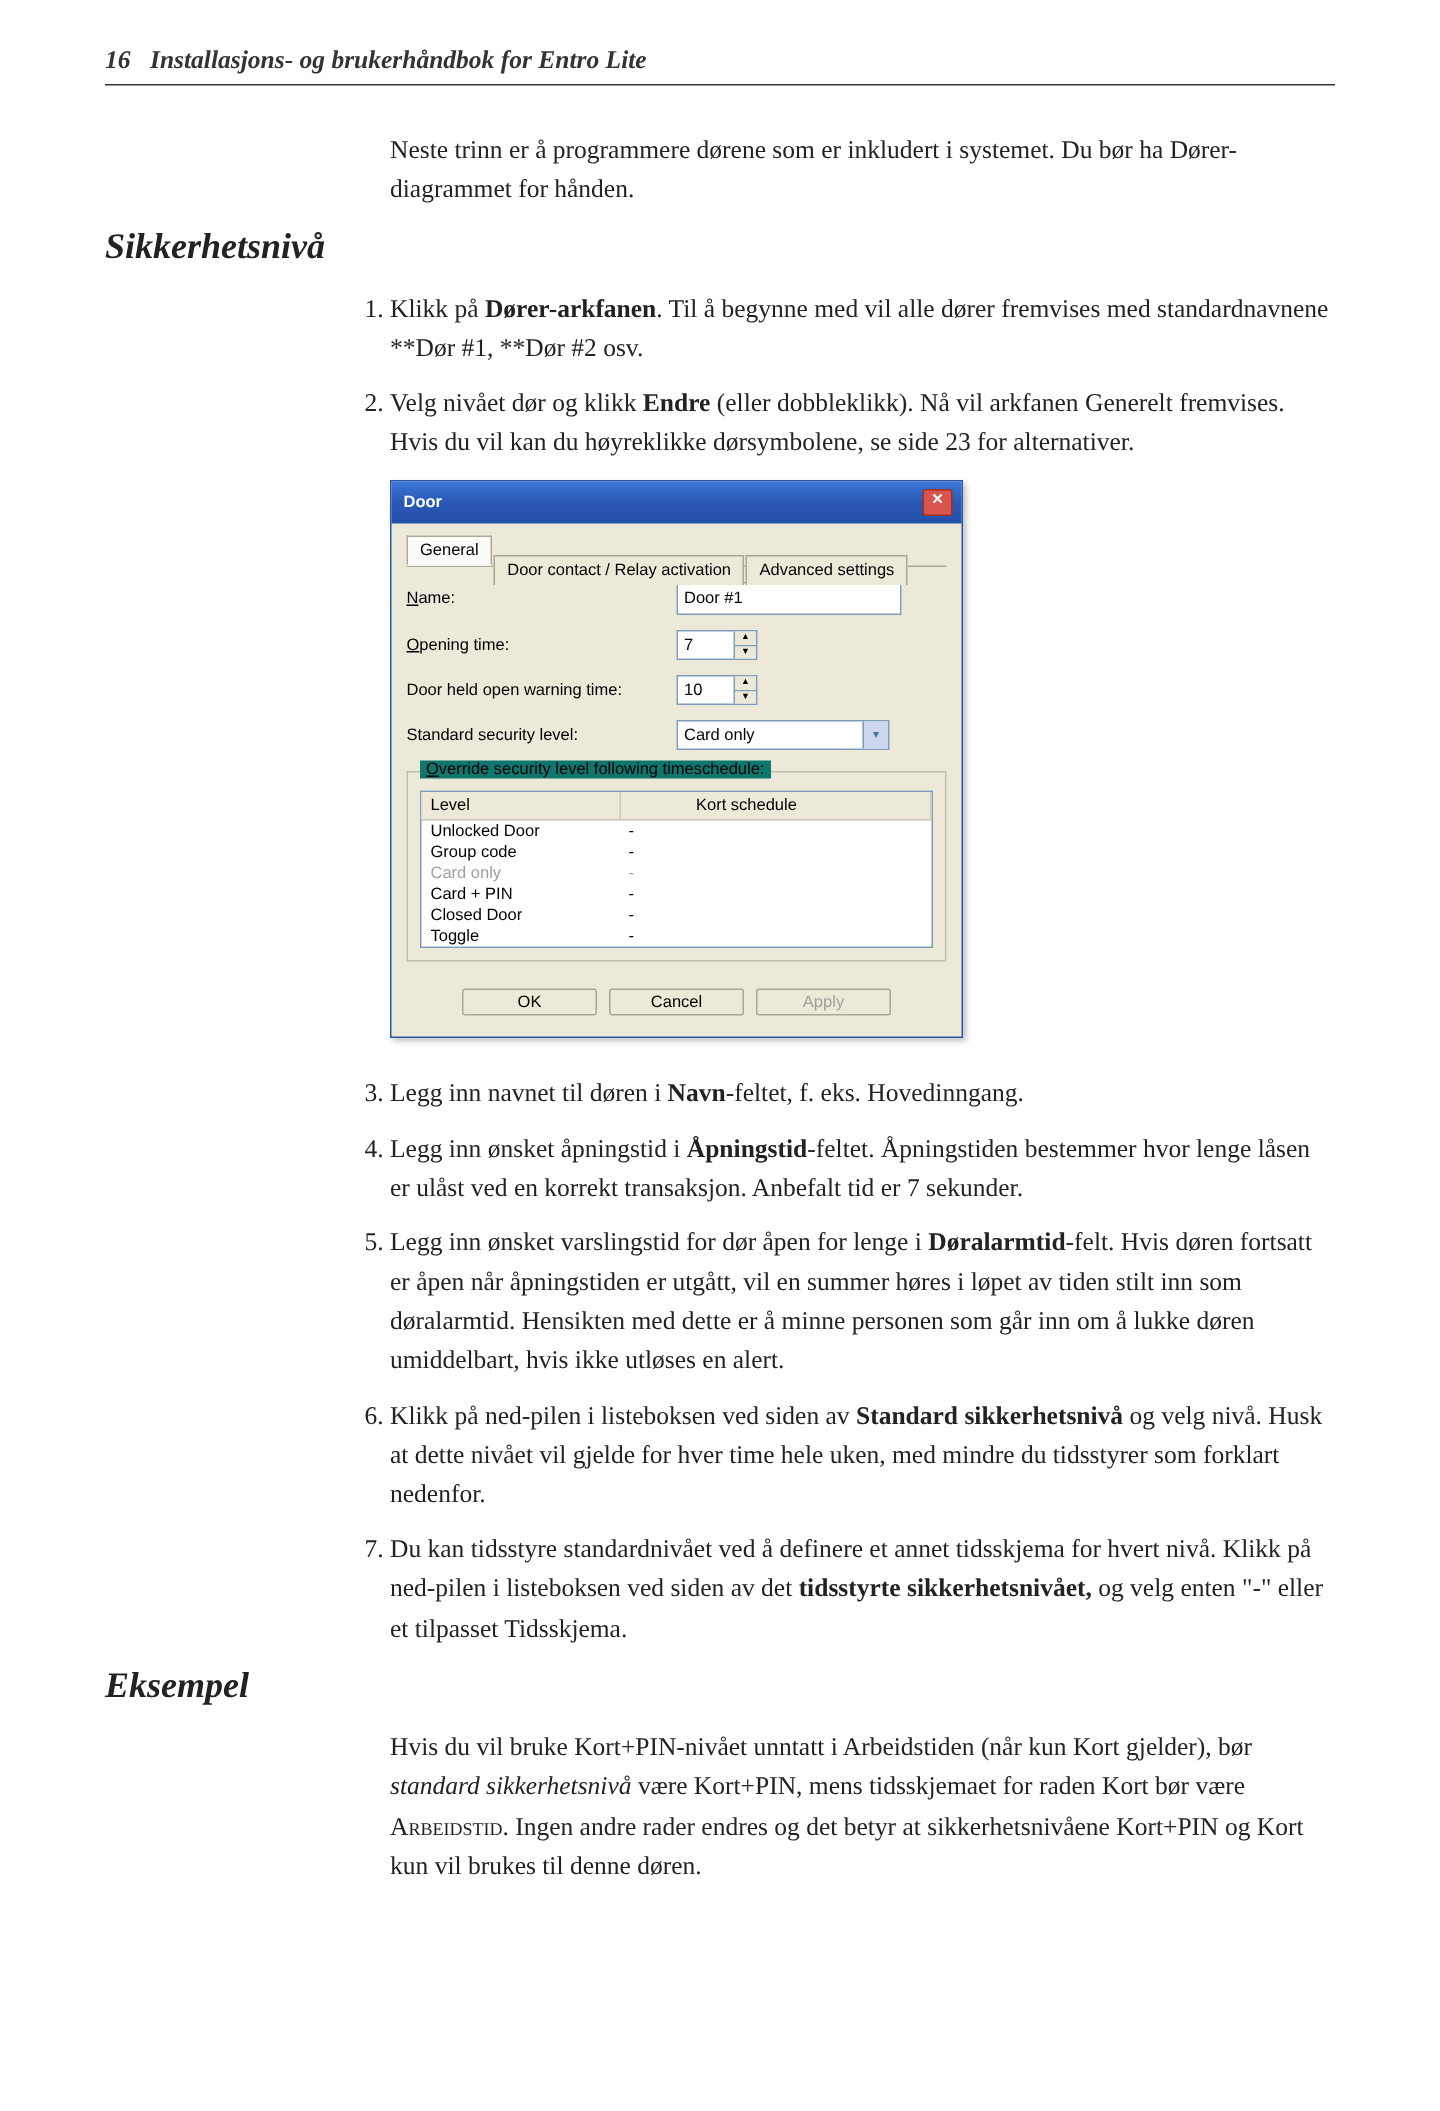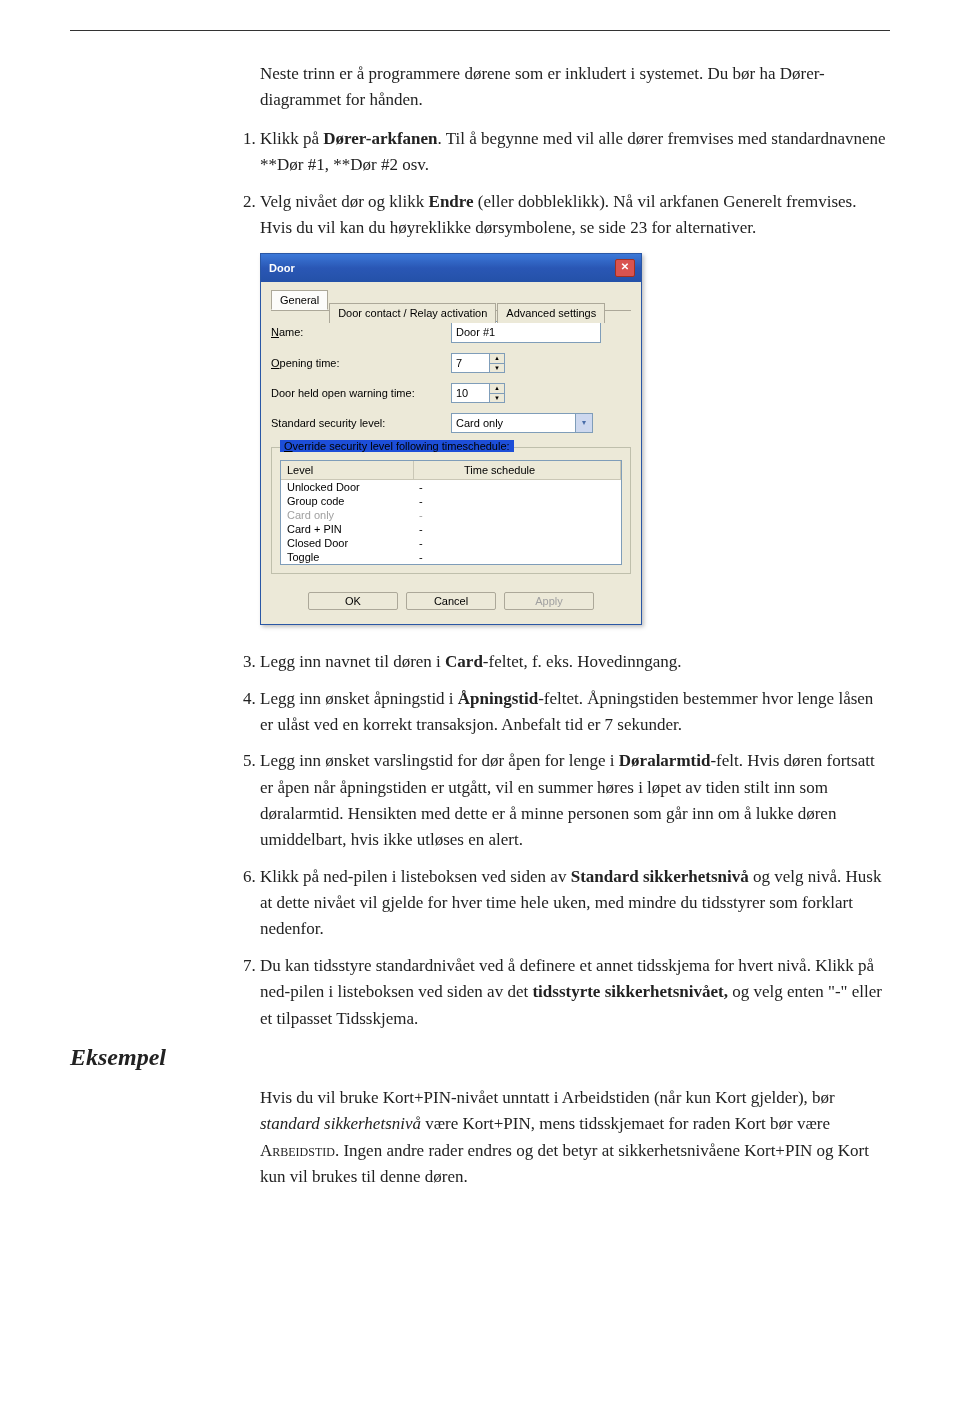--- a/index.html
+++ b/index.html
@@ -194,21 +194,21 @@
   .groupbox {
     border: 1px solid #bfbfac;
     margin: 14px 0 8px 0;
     padding: 8px 8px 8px 8px;
     position: relative;
   }
   .groupbox-title {
     position: absolute;
     top: -8px;
     left: 8px;
-    background: #1d4ed8;
+    background: #0f766e;
     padding: 0 4px;
   }
   .listview {
     border: 1px solid #7f9db9;
     background: #fff;
     margin-top: 4px;
   }
   .lv-head {
     display: flex;
     background: #ece9d8;
@@ -253,25 +253,30 @@
     font-size: 17px;
     line-height: 1.55;
     margin-top: 8px;
   }
 </style>
 </head>
 <body>
 
 <div class="page">
 
+  <div class="header">
+    <span class="header-num">16</span>
+    <span>Installasjons- og brukerhåndbok for Entro Lite</span>
+  </div>
   <hr class="header-rule">
 
 
   <p class="intro">Neste trinn er å programmere dørene som er inkludert i systemet. Du bør ha Dører-diagrammet for hånden.</p>
 
+  <h2 class="section">Sikkerhetsnivå</h2>
 
   <ol class="steps">
     <li>
       <span>Klikk på </span><span class="bold">Dører-arkfanen</span><span>. Til å begynne med vil alle dører fremvises med standardnavnene **Dør #1, **Dør #2 osv.</span>
     </li>
     <li>
       <span>Velg nivået dør og klikk </span><span class="bold">Endre</span><span> (eller dobbleklikk). Nå vil arkfanen Generelt fremvises. Hvis du vil kan du høyreklikke dørsymbolene, se side 23 for alternativer.</span>
     </li>
   </ol>
 
@@ -322,21 +327,21 @@
               <span class="select-val">Card only</span>
               <span class="select-arrow">▾</span>
             </div>
           </div>
 
           <div class="groupbox">
             <span class="groupbox-title underline-first">Override security level following timeschedule:</span>
             <div class="listview">
               <div class="lv-head">
                 <div class="lv-col1">Level</div>
-                <div class="lv-col2">Time schedule</div>
+                <div class="lv-col2">Kort schedule</div>
               </div>
               <div id="lv-rows">
                   <div class="lv-row">
                     <div class="lv-col1">Unlocked Door</div>
                     <div class="lv-col2">-</div>
                   </div>
                   <div class="lv-row">
                     <div class="lv-col1">Group code</div>
                     <div class="lv-col2">-</div>
                   </div>
@@ -365,21 +370,21 @@
           <div class="btn">OK</div>
           <div class="btn">Cancel</div>
           <div class="btn disabled">Apply</div>
         </div>
       </div>
     </div>
   </div>
 
   <ol class="steps" start="3">
     <li>
-      <span>Legg inn navnet til døren i </span><span class="bold">Card</span><span>-feltet, f. eks. Hovedinngang.</span>
+      <span>Legg inn navnet til døren i </span><span class="bold">Navn</span><span>-feltet, f. eks. Hovedinngang.</span>
     </li>
     <li>
       <span>Legg inn ønsket åpningstid i </span><span class="bold">Åpningstid</span><span>-feltet. Åpningstiden bestemmer hvor lenge låsen er ulåst ved en korrekt transaksjon. Anbefalt tid er 7 sekunder.</span>
     </li>
     <li>
       <span>Legg inn ønsket varslingstid for dør åpen for lenge i </span><span class="bold">Døralarmtid</span><span>-felt. Hvis døren fortsatt er åpen når åpningstiden er utgått, vil en summer høres i løpet av tiden stilt inn som døralarmtid. Hensikten med dette er å minne personen som går inn om å lukke døren umiddelbart, hvis ikke utløses en alert.</span>
     </li>
     <li>
       <span>Klikk på ned-pilen i listeboksen ved siden av </span><span class="bold">Standard sikkerhetsnivå</span><span> og velg nivå. Husk at dette nivået vil gjelde for hver time hele uken, med mindre du tidsstyrer som forklart nedenfor.</span>
     </li>

